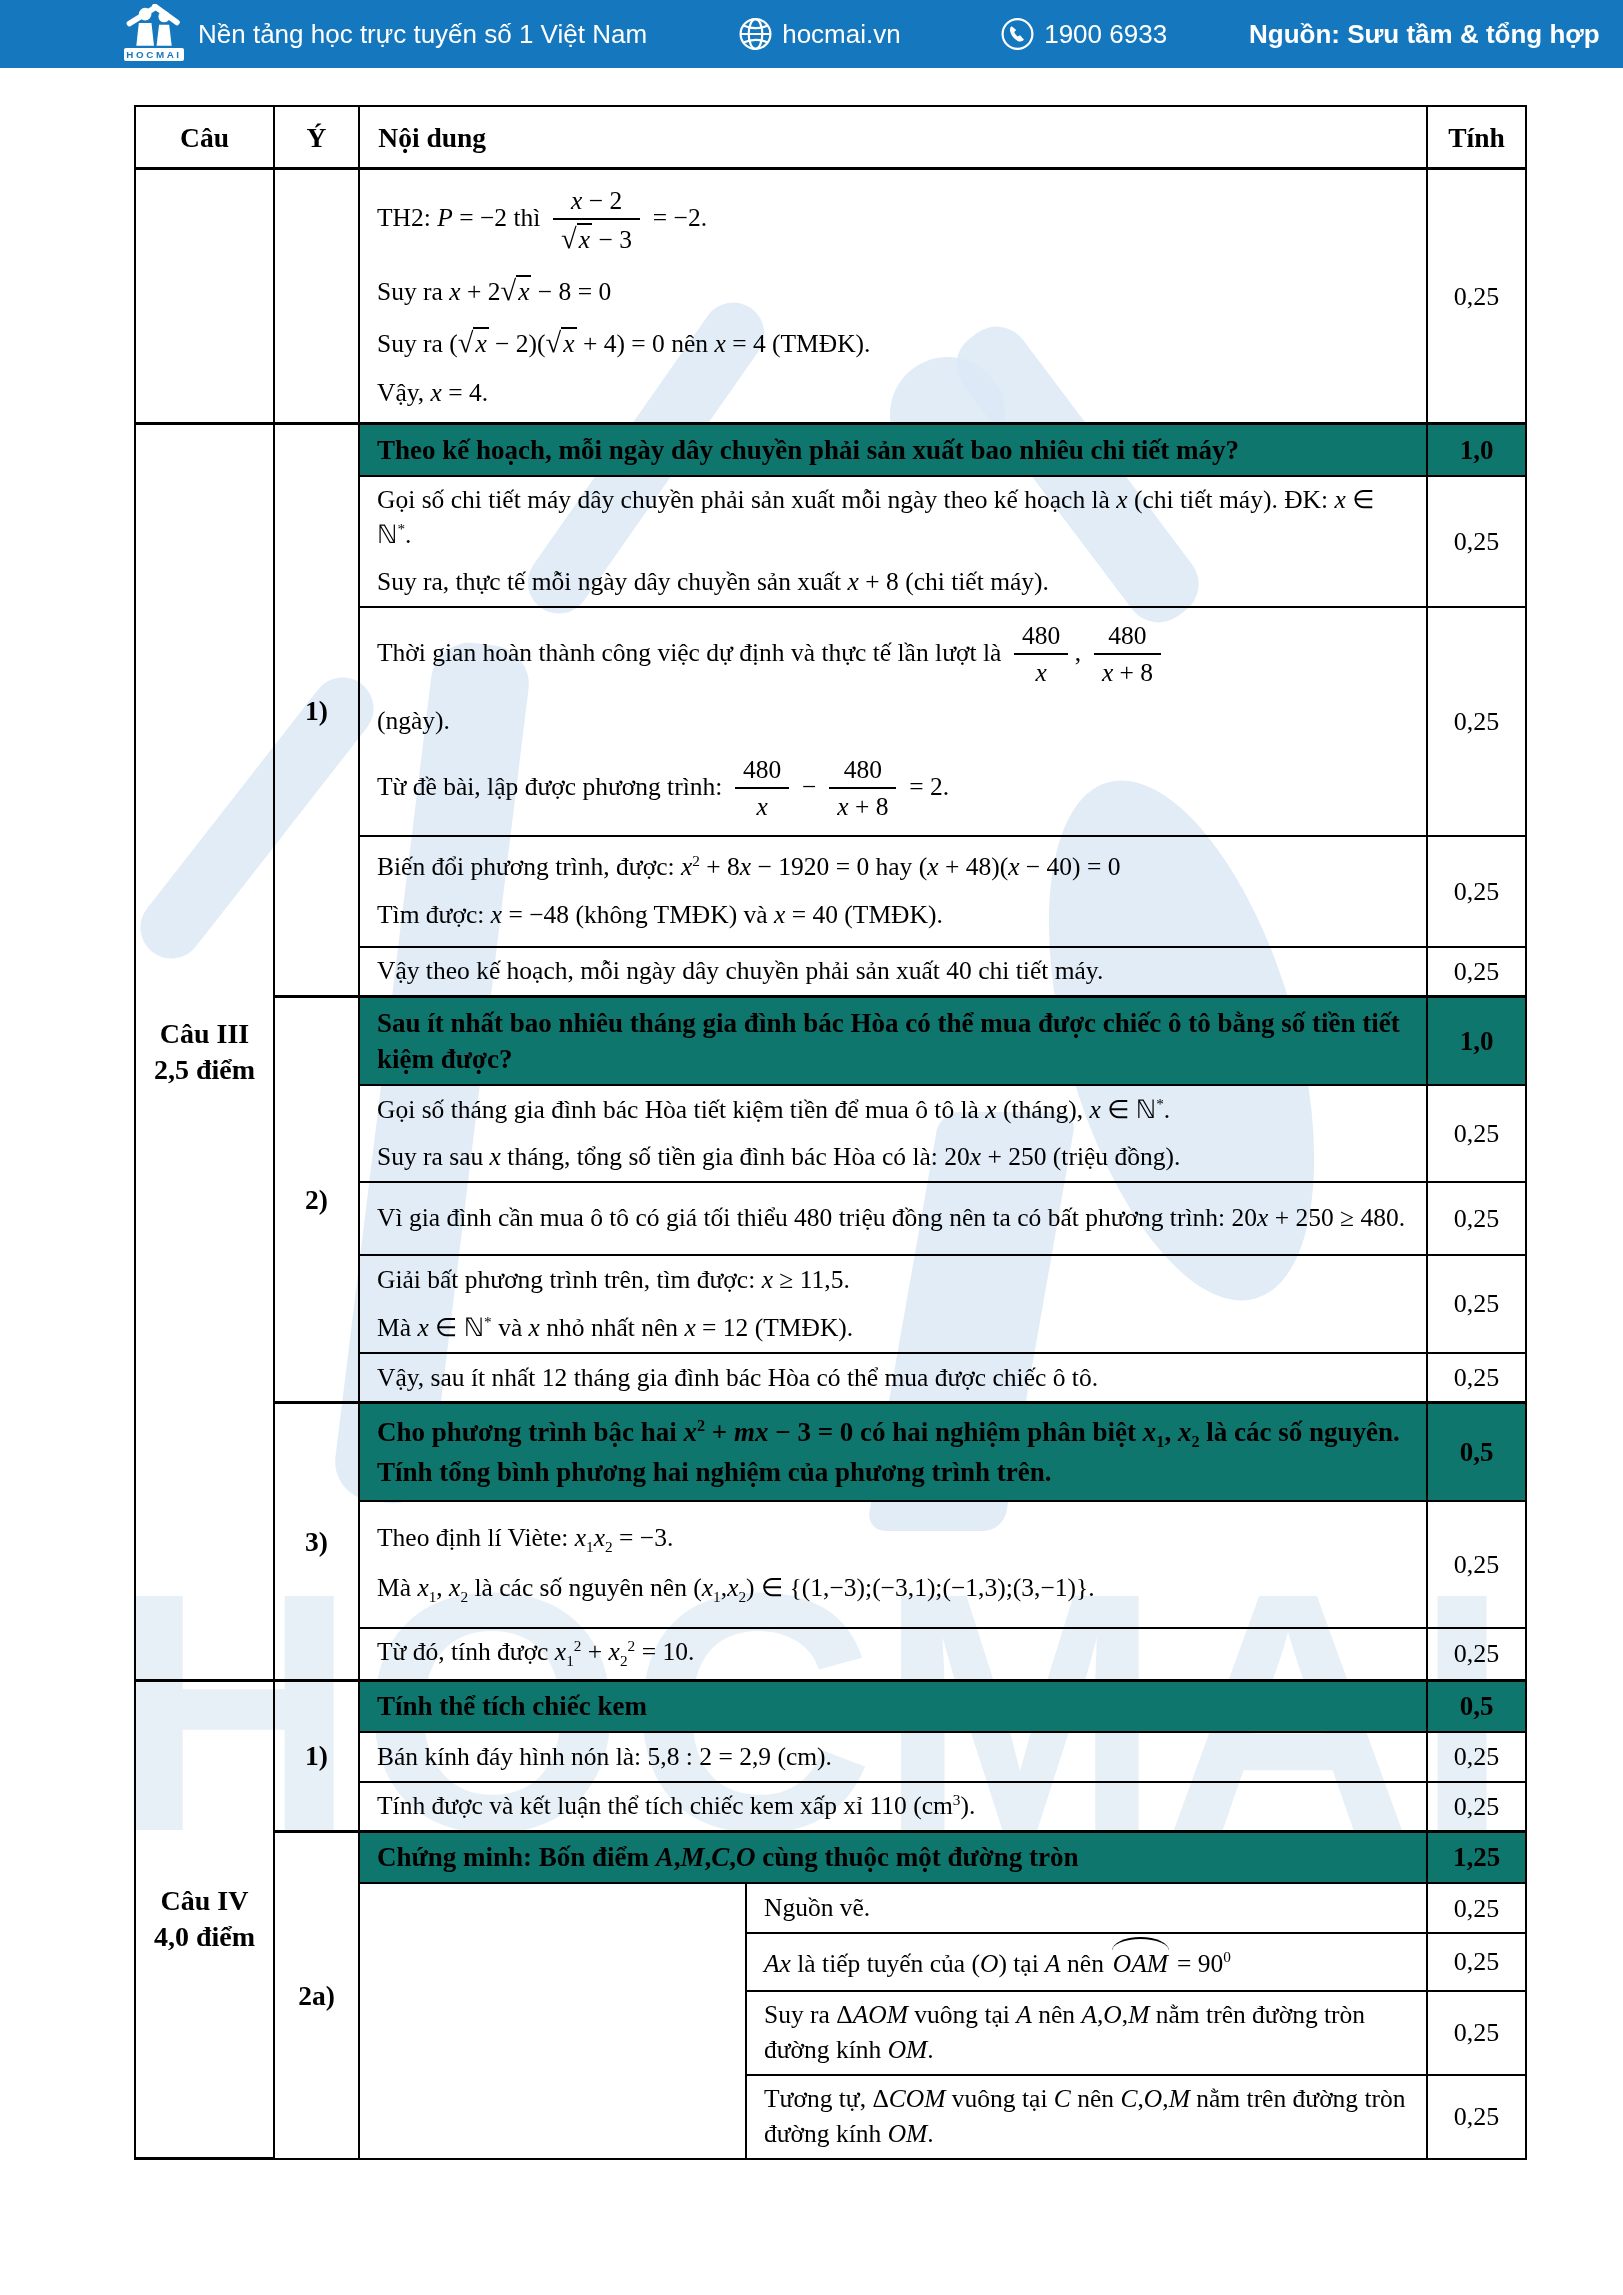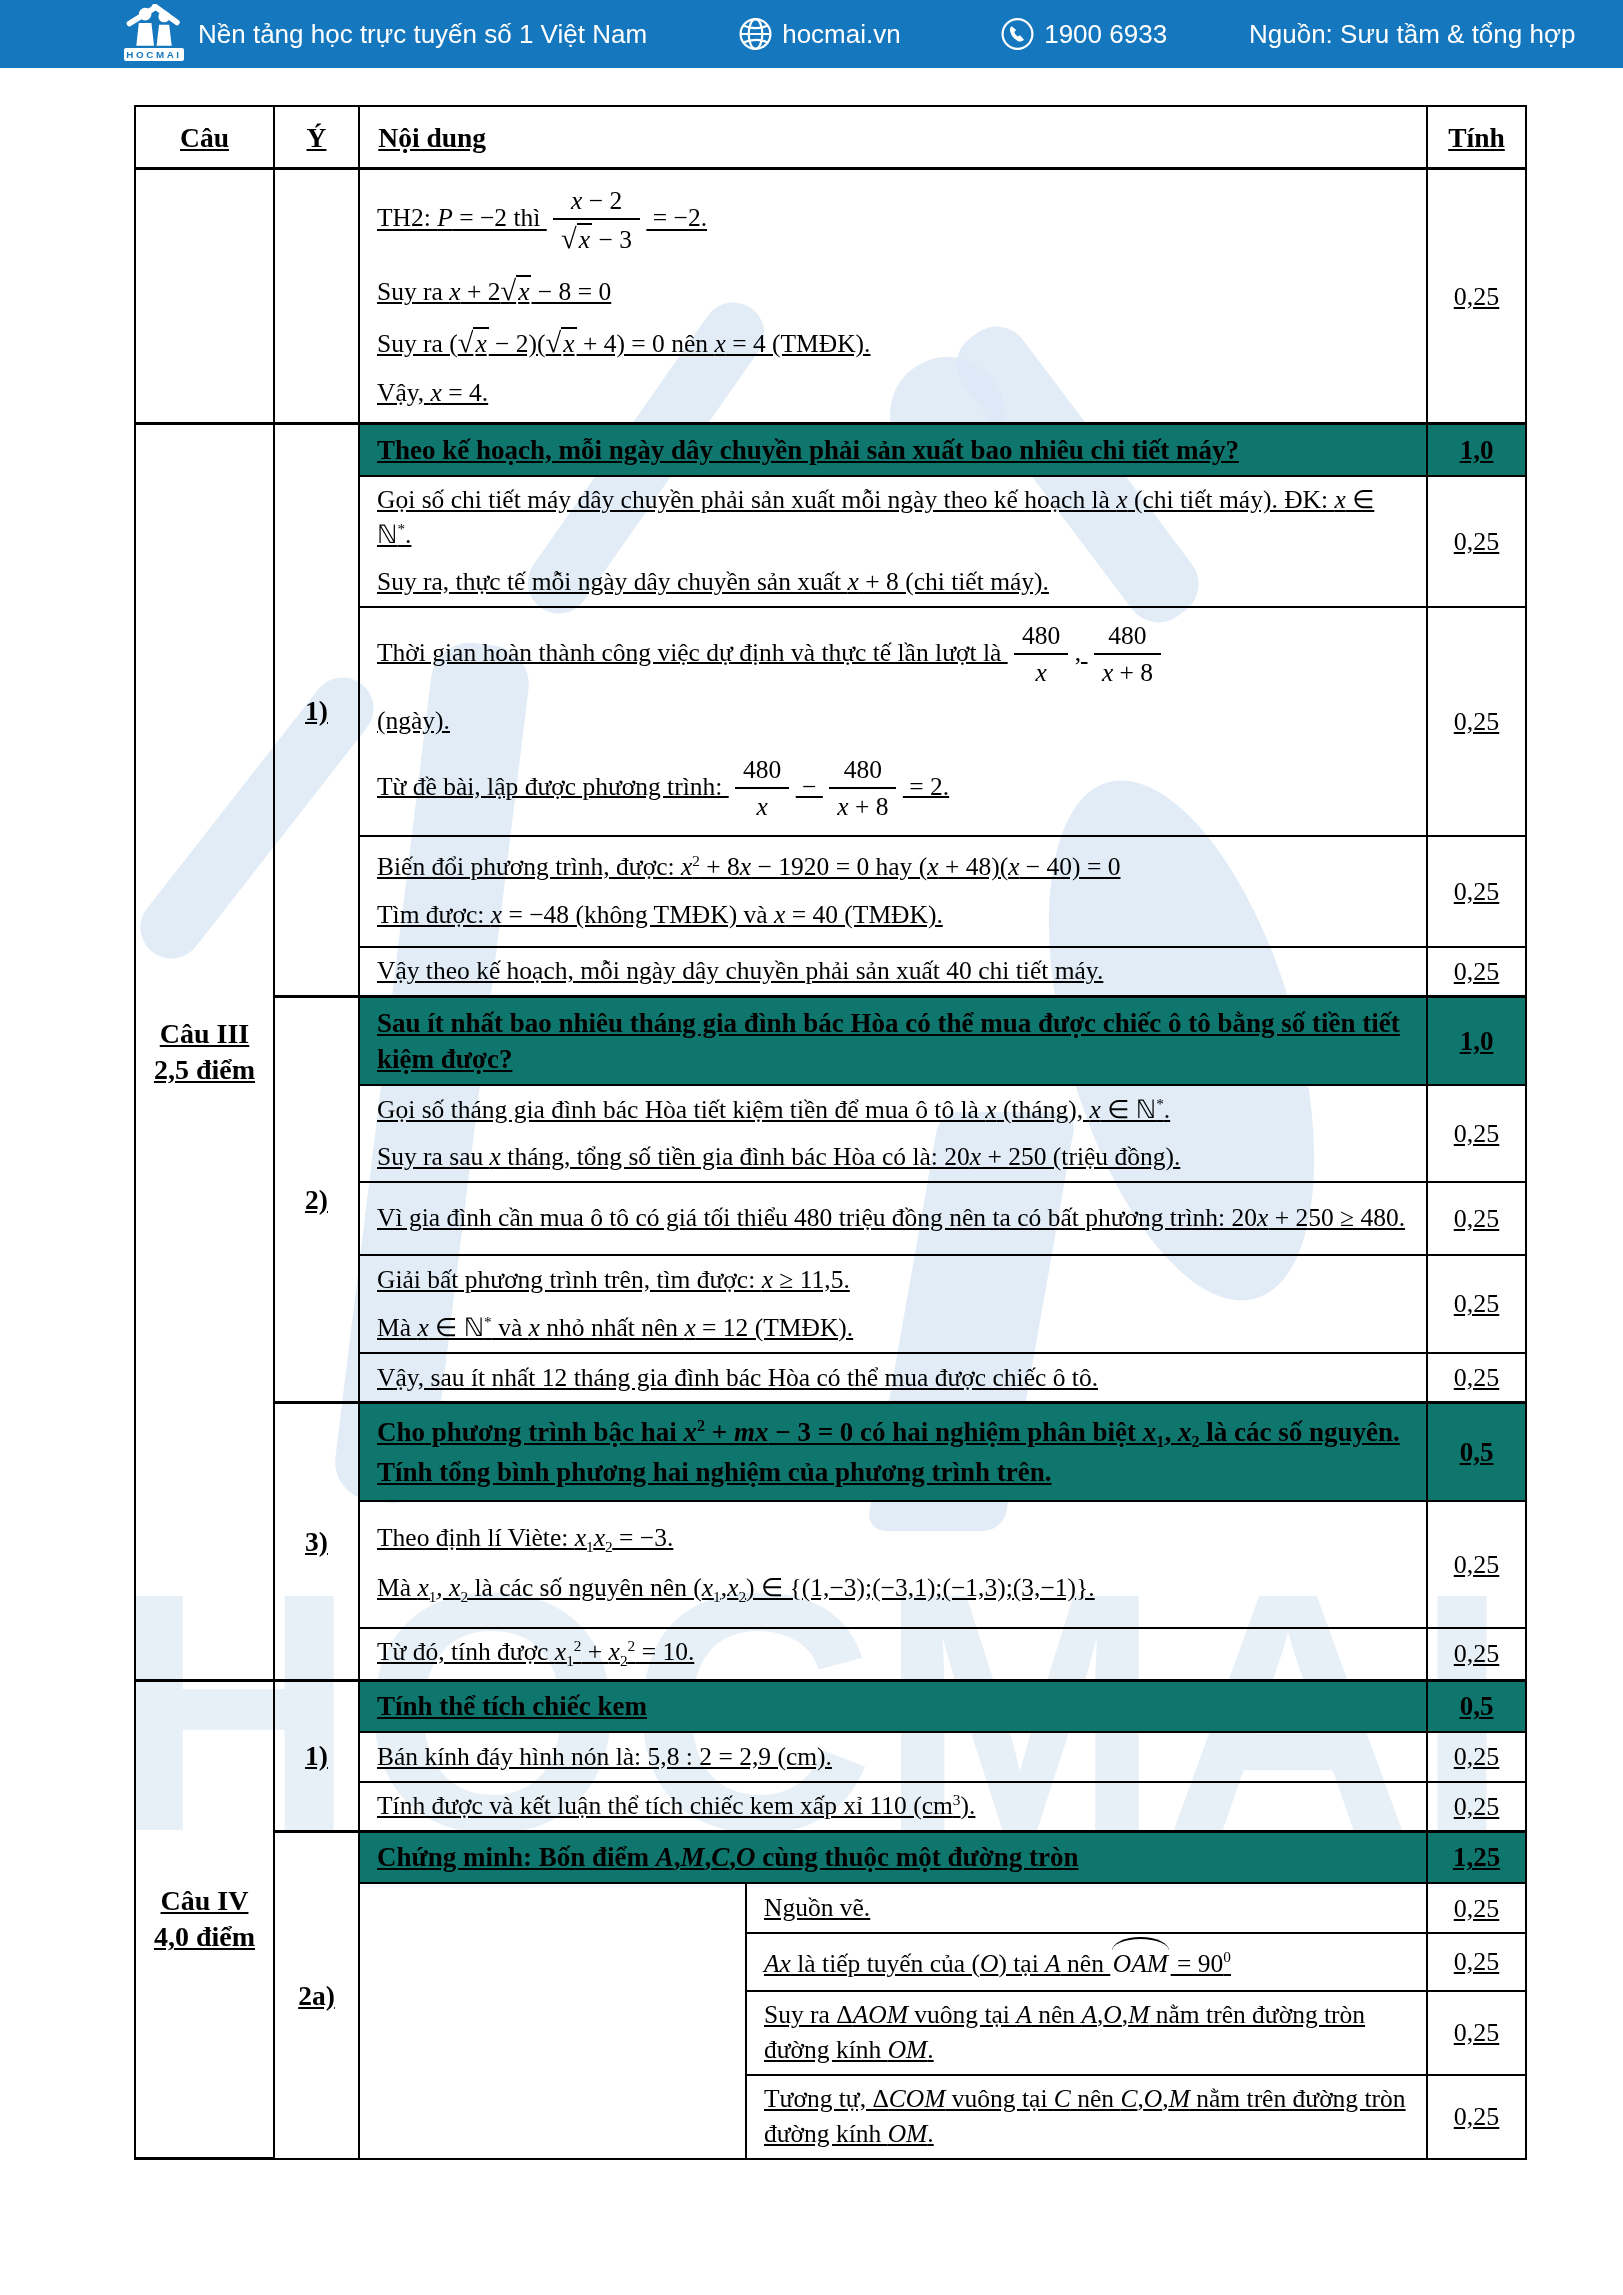--- a/index.html
+++ b/index.html
@@ -22,38 +22,38 @@
   .logo{position:absolute;left:124px;top:3.9px;width:60px;text-align:center;}
   .logo svg{display:block;margin:0 auto;}
   .logo .logobox{
     margin-top:1.3px;background:#fff;color:#1577BE;border-radius:2px;
     font-size:9.8px;font-weight:bold;letter-spacing:2.6px;padding:1.3px 0 0.7px;
   }
   .tagline{position:absolute;left:198px;top:50%;transform:translateY(-50%);font-size:26px;}
   .hbit{position:absolute;top:50%;transform:translateY(-50%);font-size:26px;display:flex;align-items:center;gap:9.2px;}
   .hb-web{left:738px;}
   .hb-phone{left:1000px;}
-  .hb-src{left:1249px;font-size:26px;}
+  .hb-src{left:1249px;font-size:26px;font-weight:bold;}
   .cicon{width:35px;height:35px;}
   
   .wm{position:absolute;z-index:0;}
   .wm-shape{position:absolute;background:#dce9f6;opacity:.85;}
   .wm-text{
     position:absolute;left:111px;top:1525px;width:1472px;
     font-family:"Liberation Sans",sans-serif;font-weight:bold;
     font-size:340px;line-height:1.1;letter-spacing:3.9px;
     color:#dbe7f4;opacity:.65;white-space:nowrap;
   }
   
   table.anskey{
     position:absolute;left:134px;top:105px;width:1391px;z-index:1;
     border-collapse:collapse;table-layout:fixed;background:transparent;
     font-size:25.5px;line-height:1.35;
   }
-  .anskey th,.anskey td{border:2px solid #000;vertical-align:middle;padding:3.9px 13px;text-decoration:underline;}
+  .anskey th,.anskey td{border:2px solid #000;vertical-align:middle;padding:3.9px 13px;}
   .anskey thead th{height:55px;font-size:27.5px;font-weight:bold;text-align:center;padding:2.6px 6.5px;border-bottom-width:3.9px;}
   .anskey thead th.h-left{text-align:left;padding-left:18.3px;}
   .anskey .cau{
     text-align:center;font-weight:bold;font-size:28px;line-height:1.3;
     padding:2.6px 3.9px;border-bottom-width:3.9px;border-top-width:3.9px;
   }
   .anskey .ycell{text-align:center;font-weight:bold;font-size:27.5px;padding:2.6px 2.6px;}
   .anskey td.content{text-align:left;padding:6.5px 17px;}
   .anskey td.score{text-align:center;font-size:26px;padding:2.6px 3.9px;}
   .anskey tr.q td.content,.anskey tr.q td.score{background:#0f766e;font-weight:bold;font-size:27px;}

